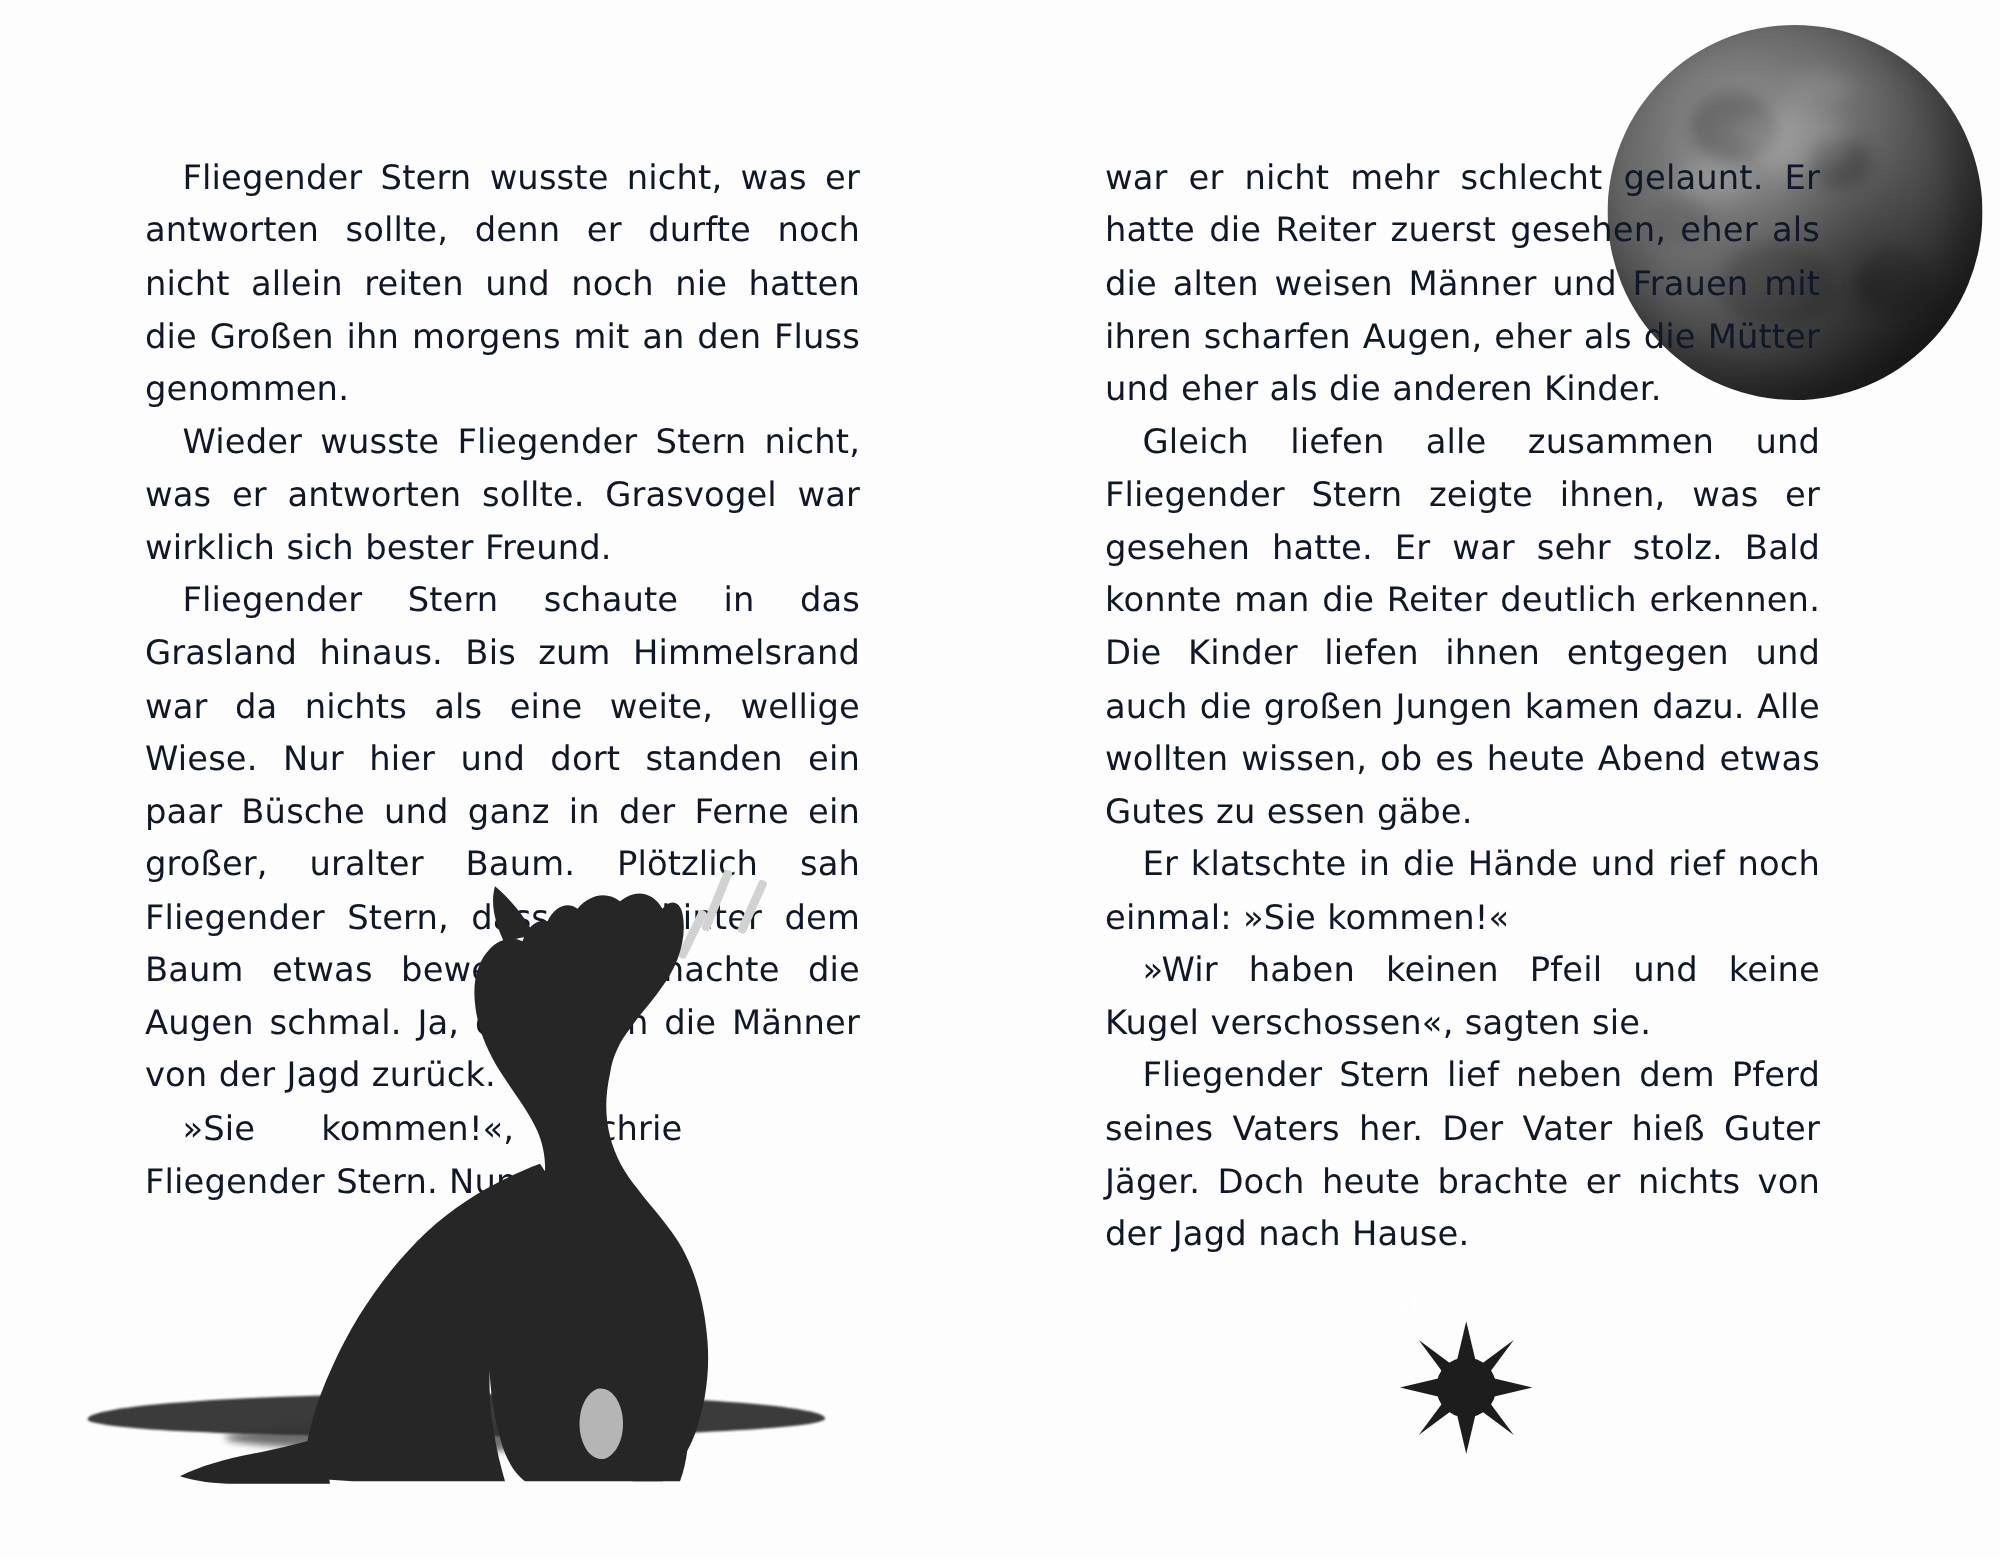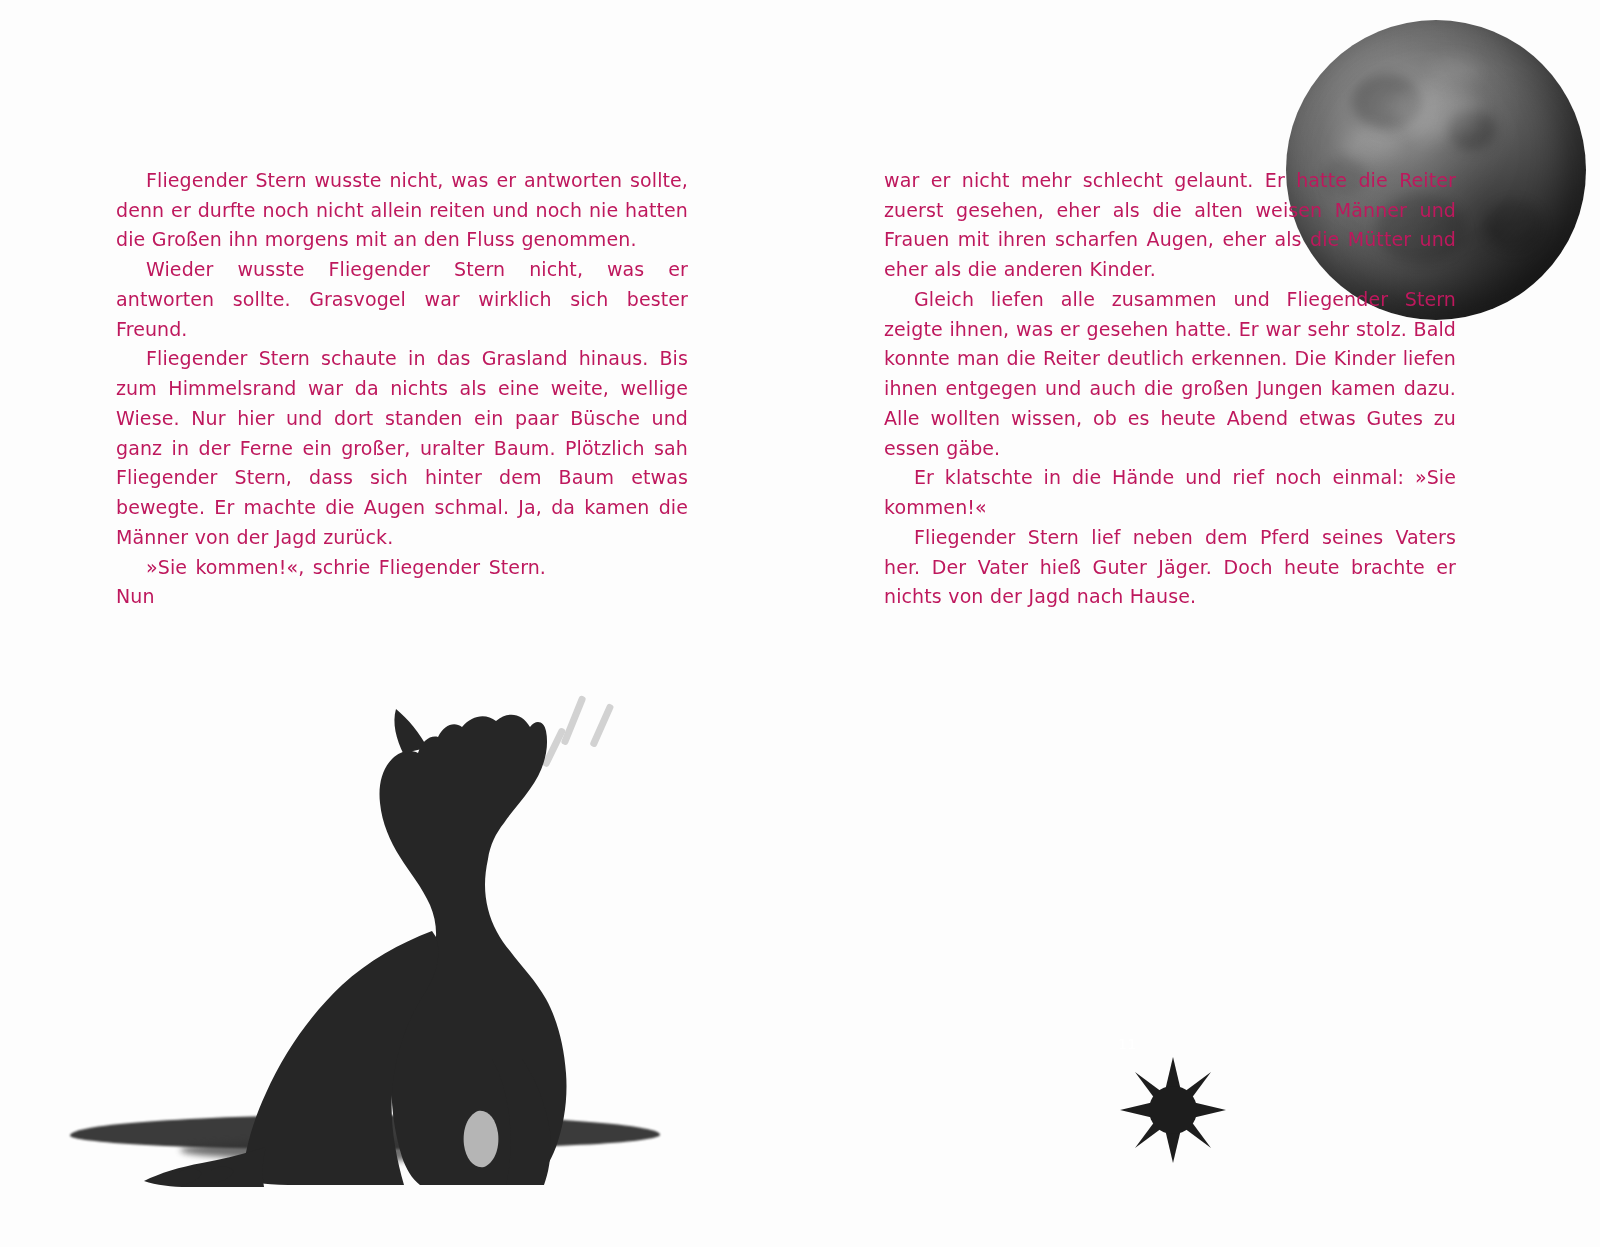--- a/index.html
+++ b/index.html
@@ -19,27 +19,26 @@
   .page {
     position: absolute;
     inset: 0;
     background: #fdfdfd;
   }
 
   
   .column {
     position: absolute;
     top: 122px;
-    font-size: 19px;
+    font-size: 27px;
     line-height: 1.565;
-    color: #be185d;
+    color: #0f172a;
     text-align: justify;
     letter-spacing: 0.1px;
     word-spacing: 0.4px;
-    margin-top: 44px;
   }
   .column-left {
     left: 116px;
     width: 572px;
   }
   .column-right {
     left: 884px;
     width: 572px;
   }
 
@@ -237,20 +236,21 @@
         <path d="M118 492 C 126 486, 136 486, 142 492 C 138 500, 128 504, 118 504 Z"></path>
         <path d="M150 490 C 158 484, 168 484, 174 490 C 170 498, 160 502, 150 502 Z"></path>
       </g>
     </svg>
   </div>
 
   <div class="column column-right">
     <p class="no-indent">war er nicht mehr schlecht gelaunt. Er hatte die Reiter zuerst gesehen, eher als die alten weisen Männer und Frauen mit ihren scharfen Augen, eher als die Mütter und eher als die anderen Kinder.</p>
     <p>Gleich liefen alle zusammen und Fliegender Stern zeigte ihnen, was er gesehen hatte. Er war sehr stolz. Bald konnte man die Reiter deutlich erkennen. Die Kinder liefen ihnen entgegen und auch die großen Jungen kamen dazu. Alle wollten wissen, ob es heute Abend etwas Gutes zu essen gäbe.</p>
     <p>Er klatschte in die Hände und rief noch einmal: »Sie kommen!«</p>
+    <p>»Wir haben keinen Pfeil und keine Kugel verschossen«, sagten sie.</p>
     <p>Fliegender Stern lief neben dem Pferd seines Vaters her. Der Vater hieß Guter Jäger. Doch heute brachte er nichts von der Jagd nach Hause.</p>
   </div>
 
   <svg class="footer-star" viewBox="0 0 110 110">
     <g fill="#1d1d1d">
       <path d="M55 2 L64 40 L55 52 L46 40 Z"></path>
       <path d="M55 108 L64 70 L55 58 L46 70 Z"></path>
       <path d="M2 55 L40 64 L52 55 L40 46 Z"></path>
       <path d="M108 55 L70 64 L58 55 L70 46 Z"></path>
       <path d="M17 17 L48 40 L50 50 L40 48 Z"></path>

